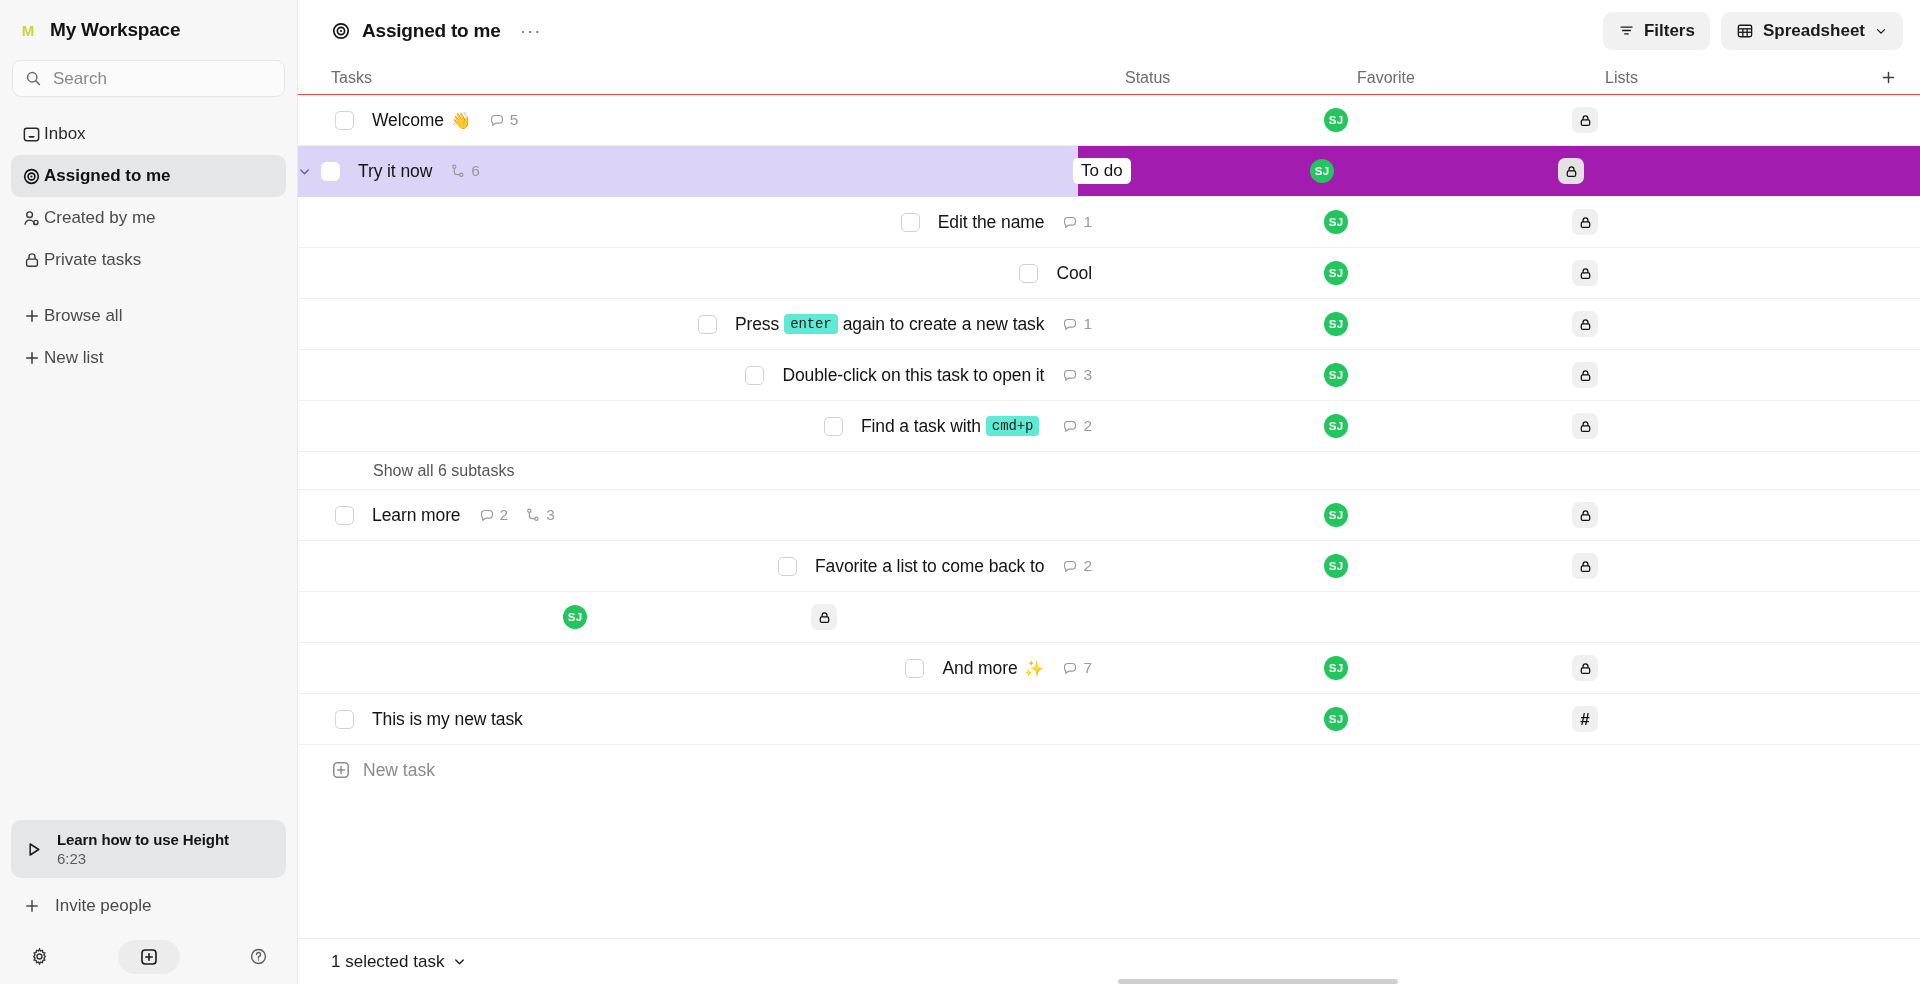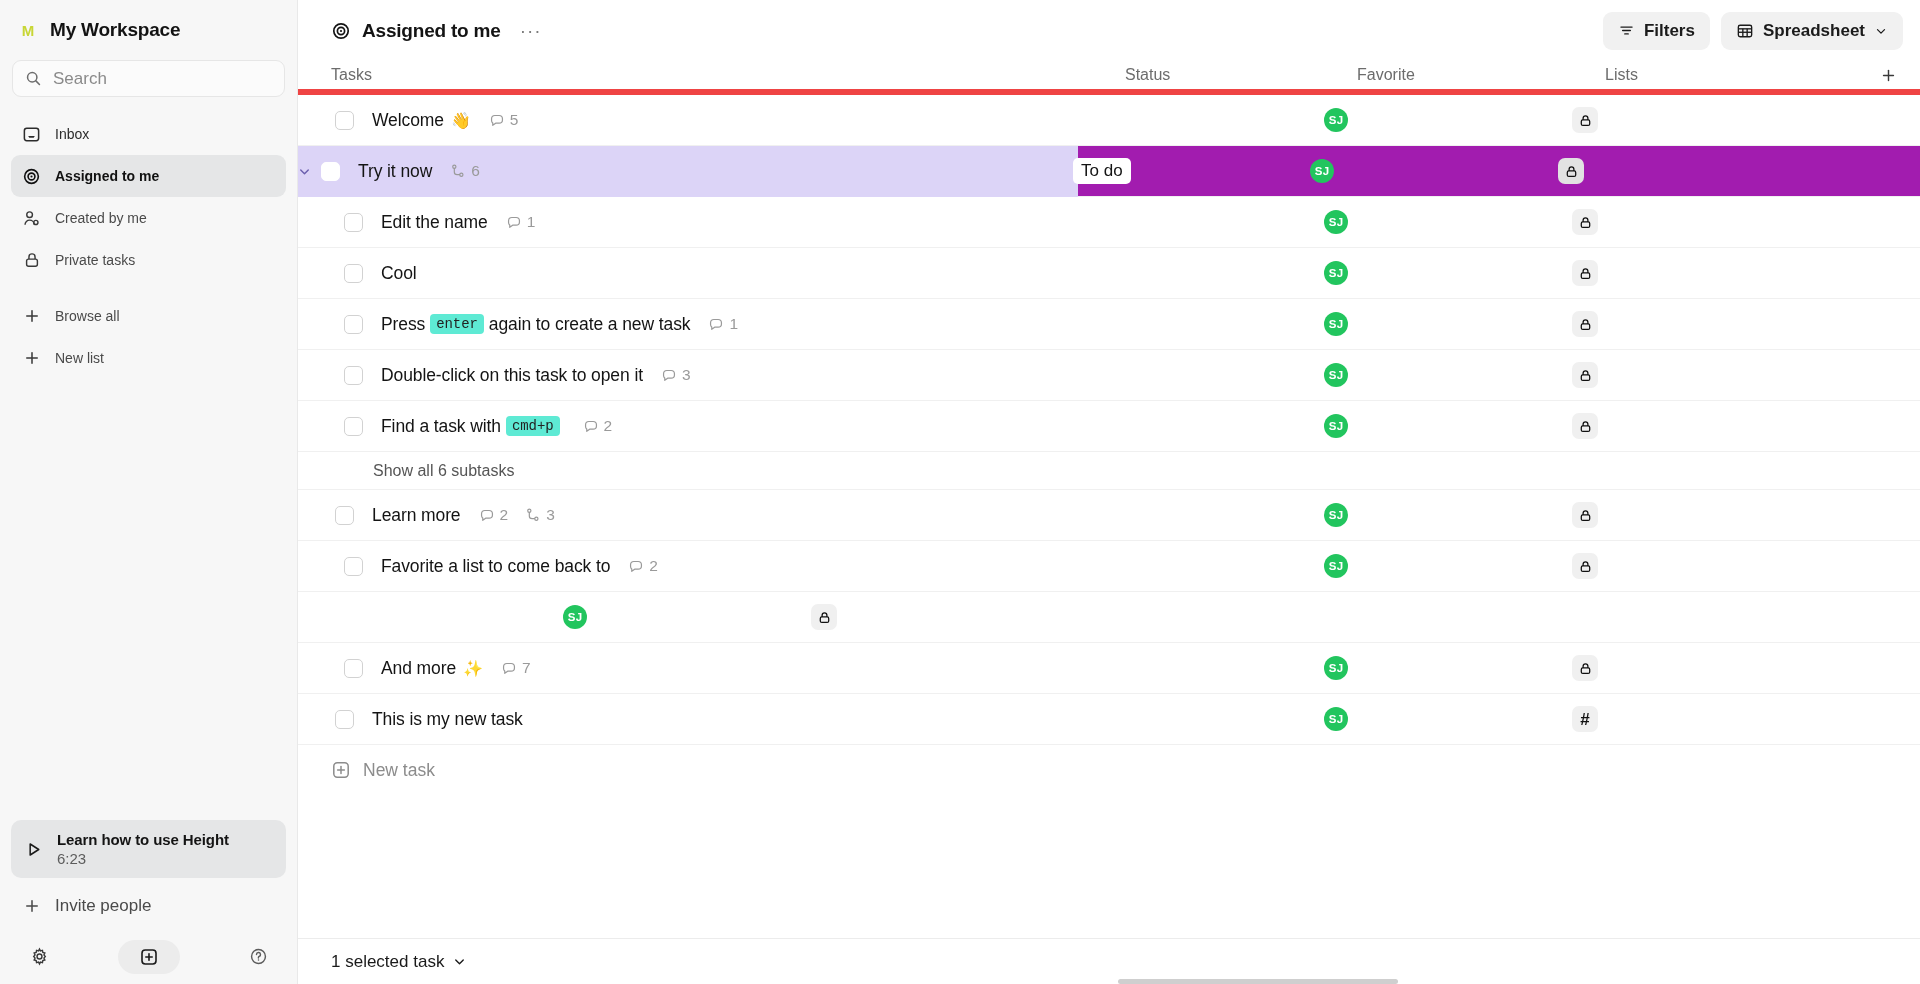--- a/index.html
+++ b/index.html
@@ -39,24 +39,24 @@
     background: #fbfbfb;
     border: 1px solid #e6e6e6;
     border-radius: 9px;
     display: flex; align-items: center; gap: 11px;
     padding: 0 12px;
   }
   .search-ph { font-size: 17px; color: #8a8a8a; }
 
   .nav { margin-top: 16px; padding: 0 11px; }
   .nav-item {
-    display: flex; align-items: center; gap: 13px;
+    display: flex; align-items: center; gap: 2px;
     height: 42px; padding: 0 10px;
     border-radius: 9px;
-    font-size: 14px; color: #2c2c2c;
+    font-size: 17px; color: #2c2c2c;
   }
   .nav-item.active { background: #e5e6e7; font-weight: 600; color: #111; }
   .nav-ico { width: 21px; height: 21px; display:flex; align-items:center; justify-content:center; flex: 0 0 21px;}
 
   .nav-gap { height: 14px; }
   .nav-item.muted { color: #4a4a4a; }
 
   .sidebar-spacer { flex: 1 1 auto; }
 
   .learn-card {
@@ -108,21 +108,21 @@
     background: #f1f1f1; border-radius: 9px;
     font-size: 17px; font-weight: 600; color: #1b1b1b;
     margin-left: 11px;
   }
 
   
   .table { flex: 1 1 auto; display: flex; flex-direction: column; overflow: hidden; }
   .thead {
     display: flex; align-items: center;
     height: 34px;
-    border-bottom: 6px solid #ef4444;
+    border-bottom: 1px solid #ef4444;
     padding-left: 33px; padding-right: 17px;
     font-size: 16px; color: #6c6c6c;
   }
   .col-task { flex: 0 0 794px; }
   .col-status { flex: 0 0 232px; }
   .col-assignees { flex: 0 0 248px; }
   .col-lists { flex: 0 0 226px; }
   .col-plus { flex: 1 1 auto; display: flex; justify-content: flex-end; padding-right: 6px; }
 
   .rows { display: flex; flex-direction: column; }
@@ -159,21 +159,21 @@
   .kbd {
     display: inline-block;
     background: #5eead4; border-radius: 4px;
     font-family: "Liberation Mono", monospace;
     font-size: 14px; padding: 2px 6px; margin: 0 5px;
     color: #222; vertical-align: 1px;
   }
   .meta { display: flex; align-items: center; gap: 5px; margin-left: 12px; color: #9a9a9a; font-size: 15.5px; }
   .meta + .meta { margin-left: 11px; }
 
-  .indent-1 { padding-left: 42px; }
+  .indent-1 { padding-left: 42px; justify-content: flex-end; }
 
   .status-cell { flex: 0 0 232px; display: flex; align-items: center; }
   .status-badge {
     font-size: 17px; color: #141414;
     background: #ffffff; border-radius: 5px;
     padding: 3px 8px; margin-left: -5px;
   }
   .assignee-cell { flex: 0 0 248px; display: flex; align-items: center; }
   .avatar {
     width: 24px; height: 24px; border-radius: 50%;

